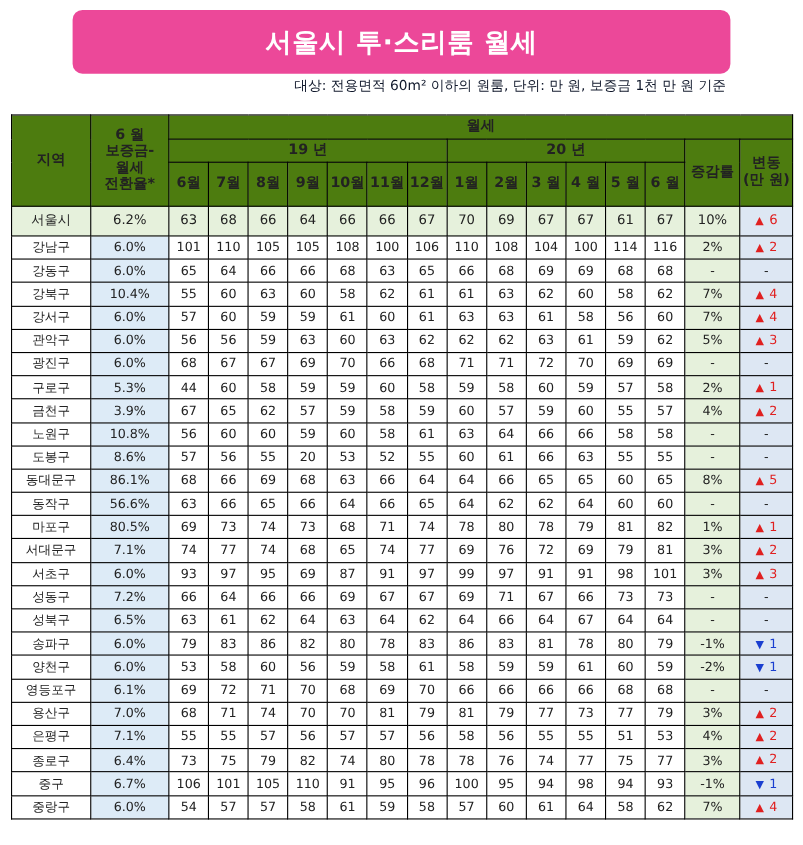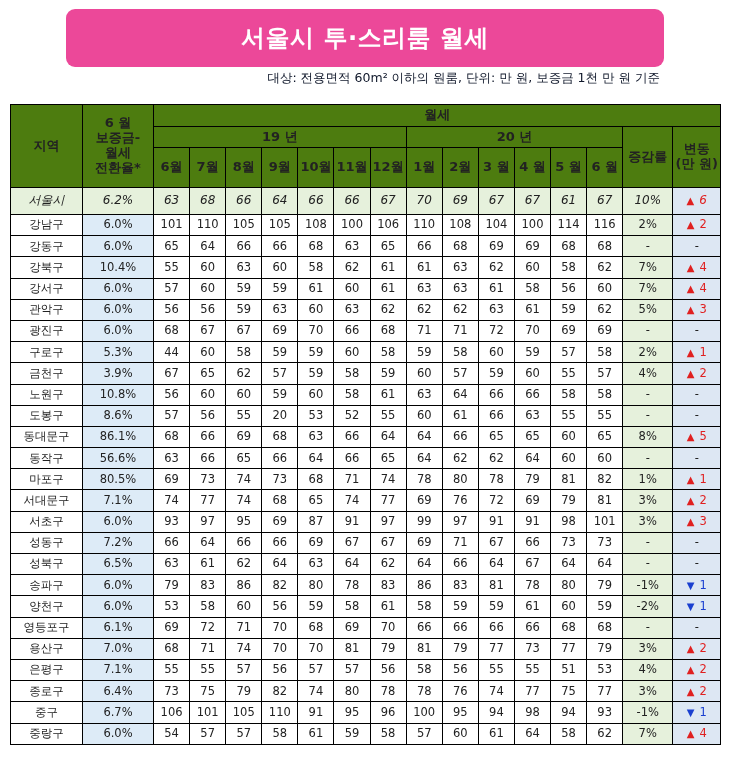--- a/index.html
+++ b/index.html
@@ -6,21 +6,21 @@
   body { width:730px; height:768px; overflow:hidden; position:relative; font-family:"DejaVu Sans", sans-serif; color:#222; }
   .banner { position:absolute; left:66px; top:9px; width:598px; height:58px; background:#ec4899; border-radius:9px; display:flex; align-items:center; justify-content:center; }
   .banner-title { color:#fff; font-size:24px; font-weight:bold; letter-spacing:0.5px; }
   .subtitle { position:absolute; right:70px; top:70px; font-size:12.5px; color:#0f172a; }
   table.grid { position:absolute; left:10px; top:104px; border-collapse:collapse; table-layout:fixed; width:710px; }
   table.grid td, table.grid th { border:1px solid #000; text-align:center; font-size:11.5px; padding:0; line-height:1.15; }
   table.grid th { font-weight:bold; background:#4d7c0f; font-size:13px; }
   .h1 { height:22px; }
   .h2 { height:21px; }
   .h3 { height:40px; }
-  tr.total td { height:26px; background:#e6f1dc; font-size:12px;font-style:italic; }
+  tr.total td { height:26px; background:#e6f1dc; font-size:12px; }
   tr.row td { height:20.2px; background:#fff; }
   td.rate { background:#ddebf7 !important; }
   td.chg { background:#e6f1dc !important; }
   td.delta { background:#dde7f3 !important; }
   tr.total td.rate { background:#e6f1dc !important; }
   tr.total td.delta { background:#dde7f3 !important; }
   .up { color:#e02020; }
   .down { color:#1a3fd0; }
 </style>
 </head>

